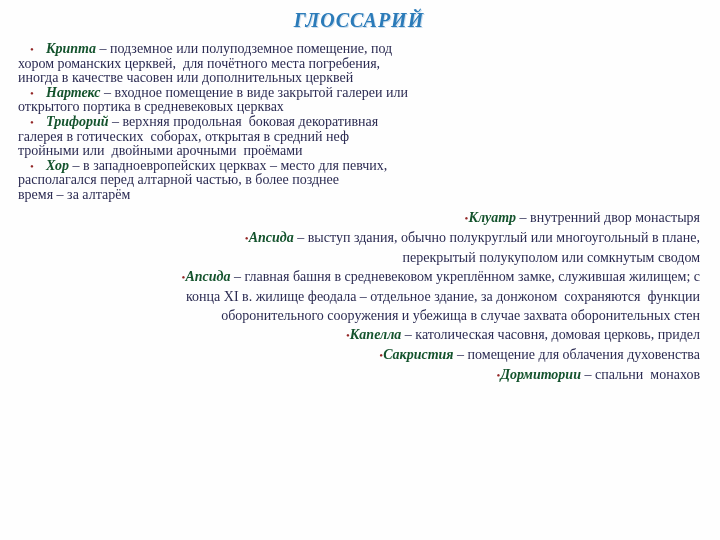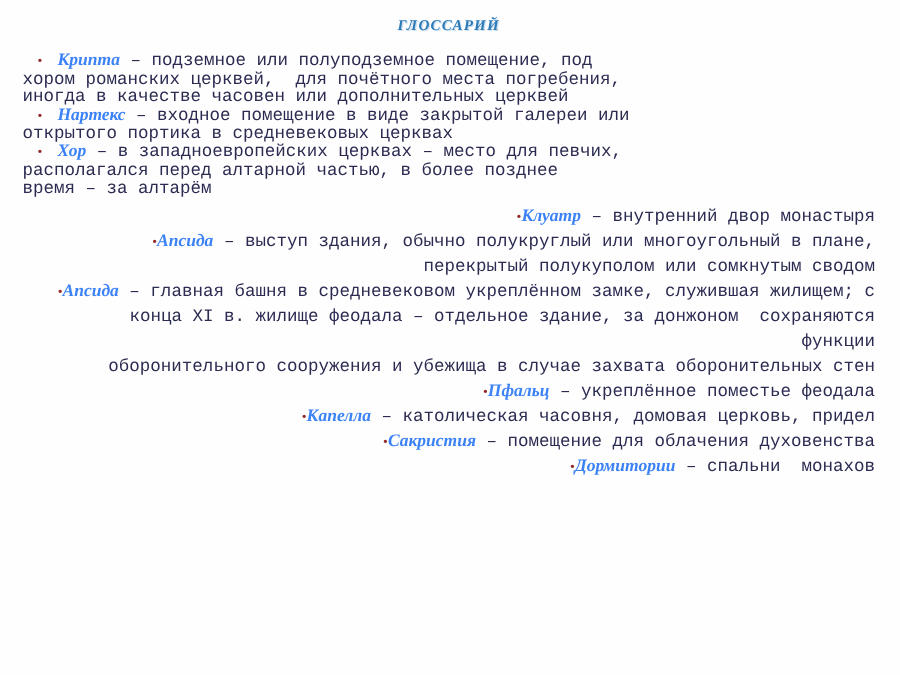--- a/index.html
+++ b/index.html
@@ -8,21 +8,21 @@
   .slide {
     position: relative;
     width: 720px; height: 540px;
     background: #fefefe;
     font-family: "Liberation Serif", "DejaVu Serif", serif;
     padding: 10px 20px 0 18px;
     overflow: hidden;
   }
   .title {
     text-align: center;
-    font-size: 12px;
+    font-size: 20px;
     line-height: 20px;
     font-weight: bold;
     font-style: italic;
     letter-spacing: 1px;
     color: #2b7bb9;
     text-shadow: 1px 1px 0 #cddeed;
     margin-bottom: 12px;
   }
   .item { color: #2b2b52; }
   .sec1 .item {
@@ -39,46 +39,48 @@
     text-indent: -17px;
   }
   .sec2 .bullet { display: inline-block; width: 17px; text-indent: 0; }
   .bullet {
     color: #932727;
     font-size: 11px;
   }
   .term {
     font-weight: bold;
     font-style: italic;
-    color: #3b82f6;
+    color: #14532d;
   }
-  .def { white-space: pre-wrap; font-family: Liberation Mono, monospace; }
+  .def { white-space: pre-wrap; }
 </style>
 </head>
 <body>
 
 <div class="slide">
   <div class="title">ГЛОССАРИЙ</div>
 
   <div class="sec1">
     <p class="item"><span class="bullet">•</span><span class="term">Крипта</span><span class="def"> – подземное или полуподземное помещение, под
 хором романских церквей,  для почётного места погребения,
 иногда в качестве часовен или дополнительных церквей</span></p>
     <p class="item"><span class="bullet">•</span><span class="term">Нартекс</span><span class="def"> – входное помещение в виде закрытой галереи или
 открытого портика в средневековых церквах</span></p>
+    <p class="item"><span class="bullet">•</span><span class="term">Трифорий</span><span class="def"> – верхняя продольная  боковая декоративная
+галерея в готических  соборах, открытая в средний неф
+тройными или  двойными арочными  проёмами</span></p>
     <p class="item"><span class="bullet">•</span><span class="term">Хор</span><span class="def"> – в западноевропейских церквах – место для певчих,
 располагался перед алтарной частью, в более позднее
 время – за алтарём</span></p>
   </div>
 
   <div class="sec2">
     <p class="item"><span class="bullet">•</span><span class="term">Клуатр</span><span class="def"> – внутренний двор монастыря</span></p>
     <p class="item"><span class="bullet">•</span><span class="term">Апсида</span><span class="def"> – выступ здания, обычно полукруглый или многоугольный в плане,
 перекрытый полукуполом или сомкнутым сводом</span></p>
     <p class="item"><span class="bullet">•</span><span class="term">Апсида</span><span class="def"> – главная башня в средневековом укреплённом замке, служившая жилищем; с
 конца XI в. жилище феодала – отдельное здание, за донжоном  сохраняются  функции
 оборонительного сооружения и убежища в случае захвата оборонительных стен</span></p>
-    <p class="item"><span class="bullet">•</span><span class="term">Пфальц</span><span class="def"> – укреплённое поместье феодала</span></p>
     <p class="item"><span class="bullet">•</span><span class="term">Капелла</span><span class="def"> – католическая часовня, домовая церковь, придел</span></p>
     <p class="item"><span class="bullet">•</span><span class="term">Сакристия</span><span class="def"> – помещение для облачения духовенства</span></p>
     <p class="item"><span class="bullet">•</span><span class="term">Дормитории</span><span class="def"> – спальни  монахов</span></p>
   </div>
 </div>
 
 </body></html>

